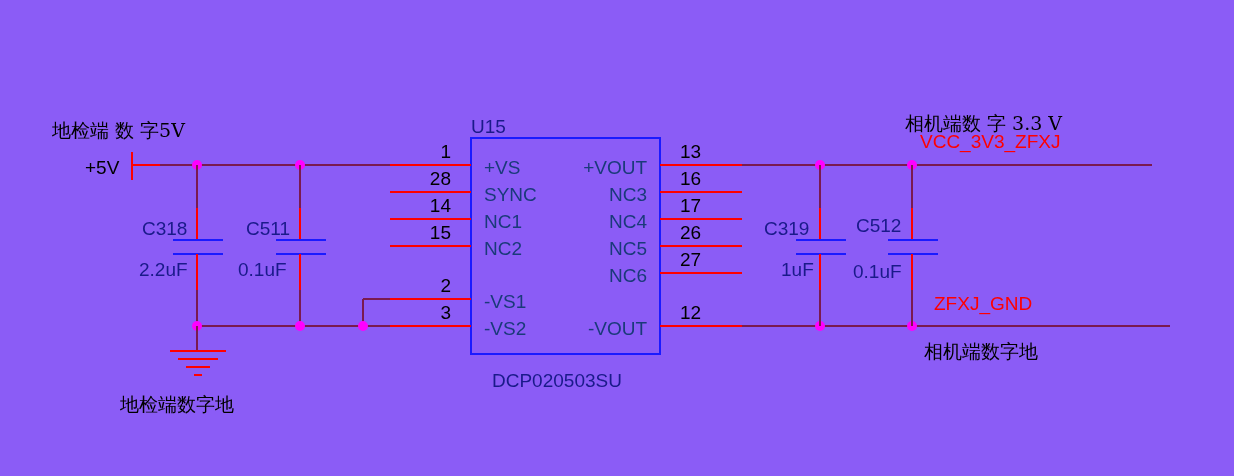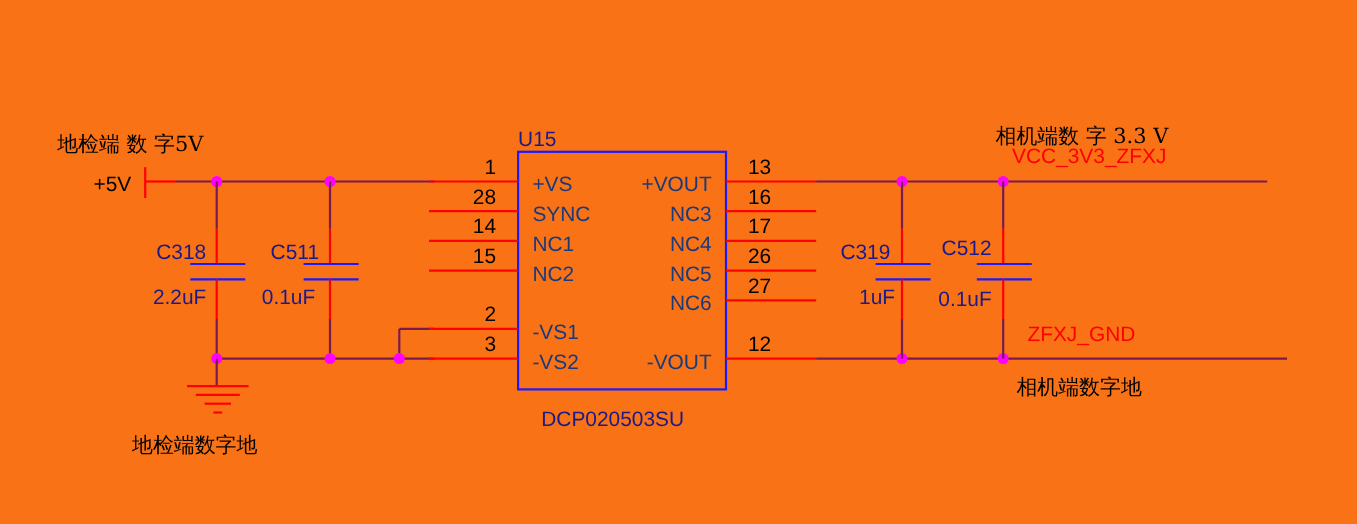--- a/index.html
+++ b/index.html
@@ -1,16 +1,16 @@
 <!DOCTYPE html>
 <html><head>
 <meta charset="utf-8">
 <style>
   html, body { margin:0; padding:0; background:#ffffff; }
-  #canvas { position:relative; width:1234px; height:476px; overflow:hidden; background:#f97316; }
+  #canvas { position:relative; width:1234px; height:476px; overflow:hidden; background:#8b5cf6; }
   svg { position:absolute; left:0; top:0; }
   .wire { stroke:#7a1a4f; stroke-width:2; fill:none; }
   .pin { stroke:#ff0000; stroke-width:2; fill:none; }
   .body { stroke:#1a1aff; stroke-width:2; fill:none; }
   .plate { stroke:#1a1aff; stroke-width:2; }
   .junction { fill:#ff00ff; }
   .t { font-family:"Liberation Sans", sans-serif; }
   .pinnum { font-size:19px; fill:#000; }
   .pinname { font-size:19px; fill:#1a3a7a; }
   .refdes { font-size:19px; fill:#1a1a8a; }

